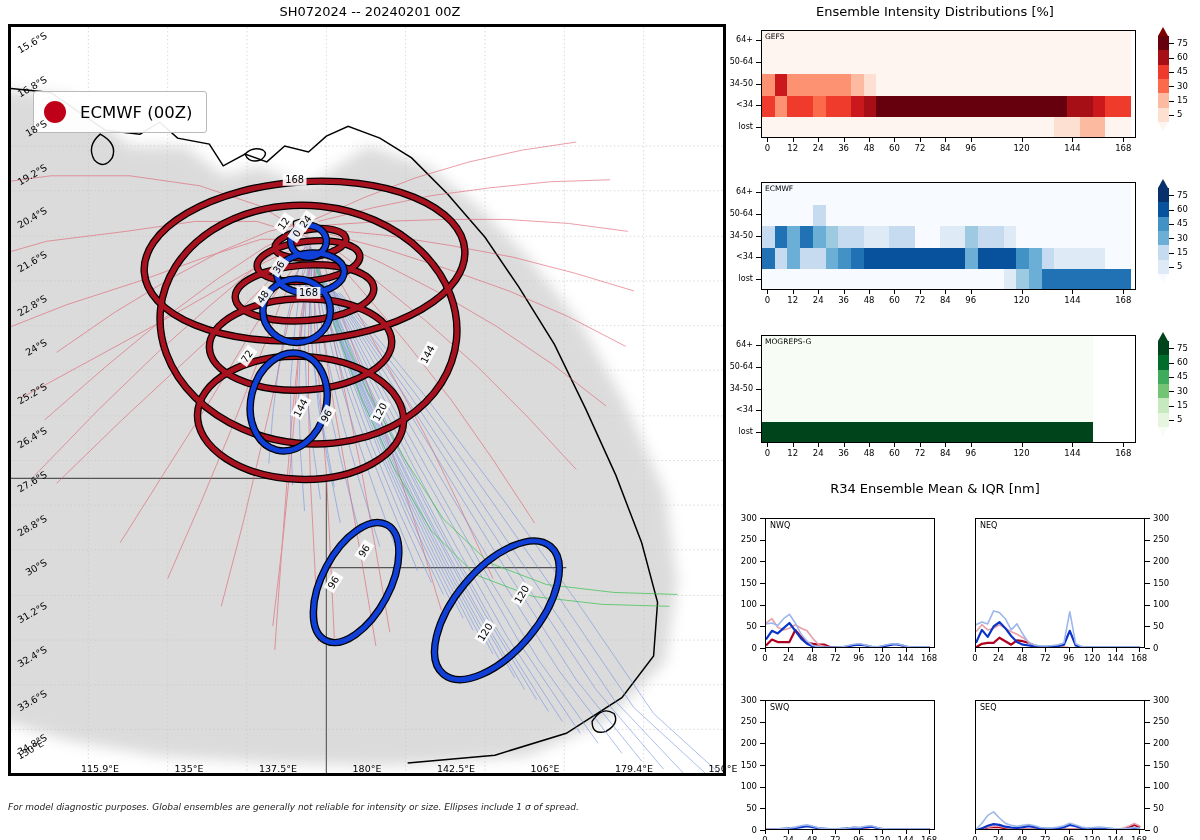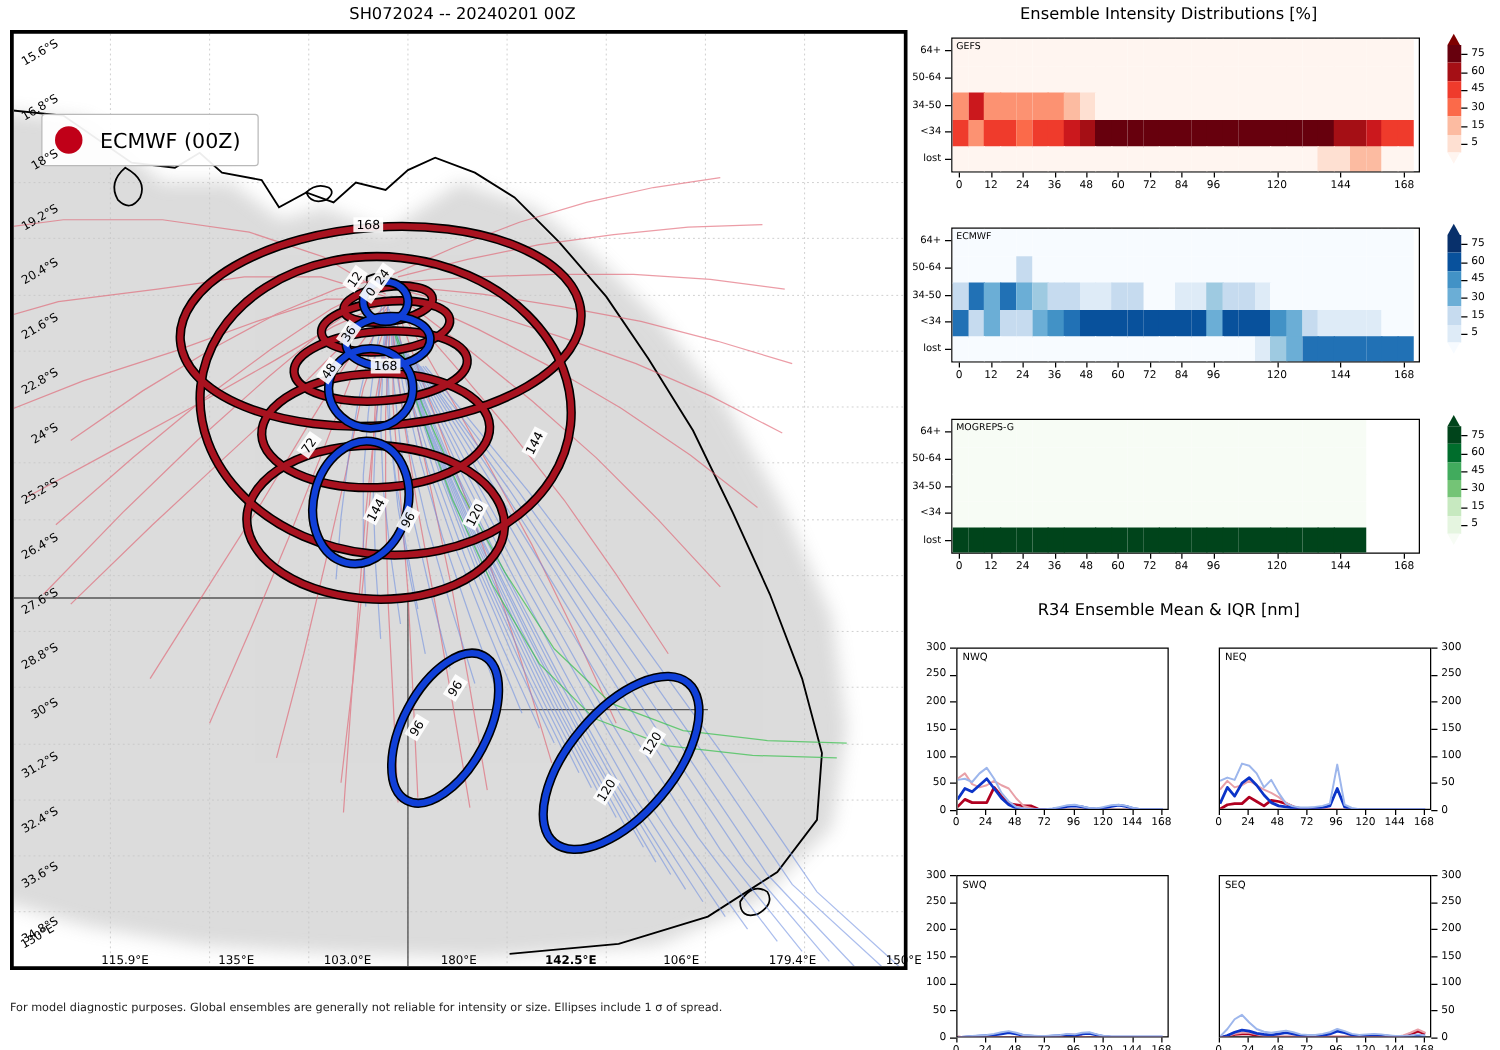--- a/index.html
+++ b/index.html
@@ -20,21 +20,21 @@
   .lon-lab{font-size:9.5px;white-space:nowrap;}
   .lon-lab.rot{transform:rotate(-30deg);transform-origin:left top;}
 
   
   #map-legend{left:22px;top:64px;background:rgba(255,255,255,.93);
               border:1px solid #b9b9b9;border-radius:3px;padding:7px 14px 7px 10px;}
   .legend-row{display:flex;align-items:center;height:26px;}
   .legend-dot{width:22px;height:22px;border-radius:50%;margin-right:14px;flex:0 0 auto;}
   .legend-txt{font-size:16.5px;white-space:nowrap;}
 
-  #footer-note{left:8px;top:802px;font-size:9px;color:#222;}
+  #footer-note{left:8px;top:802px;font-size:9px;color:#222;font-style:italic;}
 
   
   .sec-title{text-align:center;font-size:13px;}
   #ens-title{left:735px;top:4px;width:400px;}
   #r34-title{left:735px;top:481px;width:400px;}
   .hm-box{position:absolute;border:1.2px solid #000;box-sizing:border-box;overflow:hidden;}
   .hm-tag{position:absolute;left:3px;top:1px;font-size:7.5px;z-index:6;}
   .hm-cell{position:absolute;}
   .hm-ylab{position:absolute;font-size:8px;text-align:right;white-space:nowrap;}
   .hm-xlab{position:absolute;font-size:8.5px;text-align:center;}
@@ -319,23 +319,23 @@
     <div class="lat-lab abs" style="left: -14px; top: 555.529px; width: 60px;">30°S</div>
     <div class="lat-lab abs" style="left: -14px; top: 599.412px; width: 60px;">31.2°S</div>
     <div class="lat-lab abs" style="left: -14px; top: 643.294px; width: 60px;">32.4°S</div>
     <div class="lat-lab abs" style="left: -14px; top: 687.176px; width: 60px;">33.6°S</div>
     <div class="lat-lab abs" style="left: -14px; top: 731.059px; width: 60px;">34.8°S</div>
   </div>
 <div class="abs" id="lon-axis">
     <div class="lon-lab abs rot" style="top: 752px; left: 15px;">130°E</div>
     <div class="lon-lab abs" style="top: 763px; left: 80px; width: 40px; text-align: center;">115.9°E</div>
     <div class="lon-lab abs" style="top: 763px; left: 169px; width: 40px; text-align: center;">135°E</div>
-    <div class="lon-lab abs" style="top: 763px; left: 258px; width: 40px; text-align: center;">103.0°E</div>
+    <div class="lon-lab abs" style="top: 763px; left: 258px; width: 40px; text-align: center;">137.5°E</div>
     <div class="lon-lab abs" style="top: 763px; left: 347px; width: 40px; text-align: center;">180°E</div>
-    <div class="lon-lab abs" style="top: 763px; left: 436px; width: 40px; text-align: center; font-weight: bold;">142.5°E</div>
+    <div class="lon-lab abs" style="top: 763px; left: 436px; width: 40px; text-align: center;">142.5°E</div>
     <div class="lon-lab abs" style="top: 763px; left: 525px; width: 40px; text-align: center;">106°E</div>
     <div class="lon-lab abs" style="top: 763px; left: 614px; width: 40px; text-align: center;">179.4°E</div>
     <div class="lon-lab abs" style="top: 763px; left: 703px; width: 40px; text-align: center;">150°E</div>
   </div>
 
 <div class="abs" id="footer-note">For model diagnostic purposes. Global ensembles are generally not reliable for intensity or size. Ellipses include 1 σ of spread.</div>
 
 <div class="abs sec-title" id="ens-title">Ensemble Intensity Distributions [%]</div>
 <div class="abs" id="heatmaps">
     <div class="hm-box" style="left: 761px; top: 30px; width: 375px; height: 108px;">

